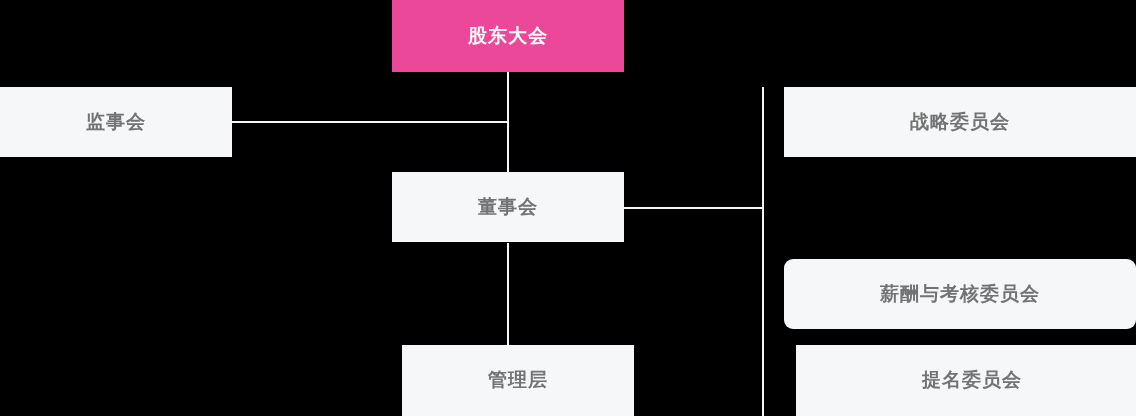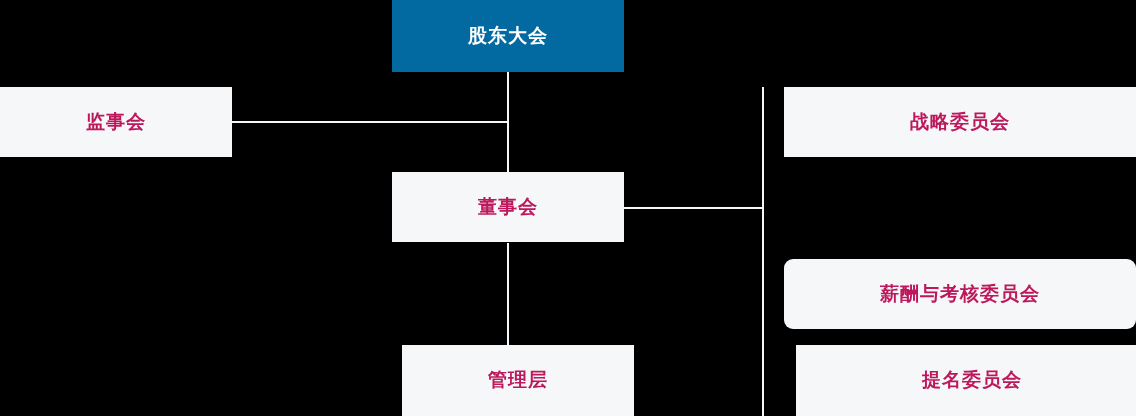--- a/index.html
+++ b/index.html
@@ -28,31 +28,31 @@
     line-height: 1.2;
   }
   .node-label {
     display: block;
     font-size: 19px;
     font-weight: bold;
     letter-spacing: 1px;
   }
   
   .node.root {
-    background: #0369a1;
+    background: #ec4899;
   }
   .node.root .node-label {
     color: #ffffff;
   }
   
   .node.light {
     background: #f6f7f9;
   }
   .node.light .node-label {
-    color: #be185d;
+    color: #737373;
   }
   
   .connector {
     position: absolute;
     background: #f6f7f9;
   }
   .connector.v { width: 2px; }
   .connector.h { height: 2px; }
 </style>
 </head>

